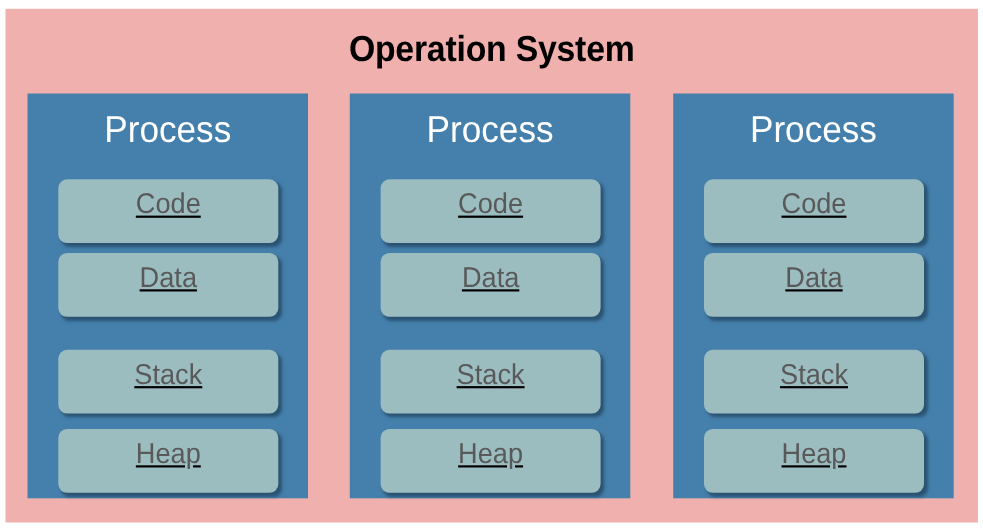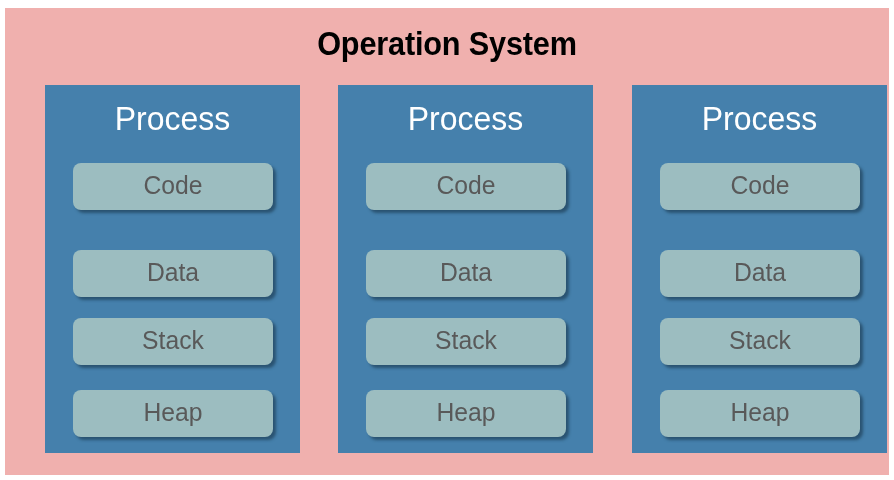--- a/index.html
+++ b/index.html
@@ -50,21 +50,20 @@
     white-space: nowrap;
   }
 
   
   .process-row {
     position: absolute;
     left: 20px;
     top: 77px;
     width: 846px;
     height: 368px;
-    margin-left: 20px;
   }
 
   .process-box {
     position: absolute;
     top: 0;
     width: 255px;
     height: 368px;
     background: #4580ac;
     box-sizing: border-box;
   }
@@ -94,41 +93,42 @@
     left: 0;
     top: 70px;
     width: 100%;
     height: 296px;
   }
 
   .segment {
     position: absolute;
     left: 28px;
     width: 200px;
-    height: 47px;
+    height: 58px;
     background: #9cbdc0;
     border-radius: 8px;
     box-shadow: 3px 3px 3px rgba(20, 45, 65, 0.55);
     box-sizing: border-box;
+    text-decoration: underline;
   }
   .segment .seg-label {
     display: block;
     width: 100%;
     text-align: center;
     font-family: "Liberation Sans Narrow", "Liberation Sans", sans-serif;
     font-size: 26px;
     line-height: 45px;
     color: #595959;
     transform: scaleX(0.95);
     transform-origin: center center;
     white-space: nowrap;
   }
 
   .segment.s0 { top: 8px; }
-  .segment.s1 { top: 95px; }
+  .segment.s1 { top: 75px; }
   .segment.s2 { top: 163px; }
   .segment.s3 { top: 235px; }
 </style>
 </head>
 <body>
 
 <div id="canvas">
 
   <div class="os-panel">
 

